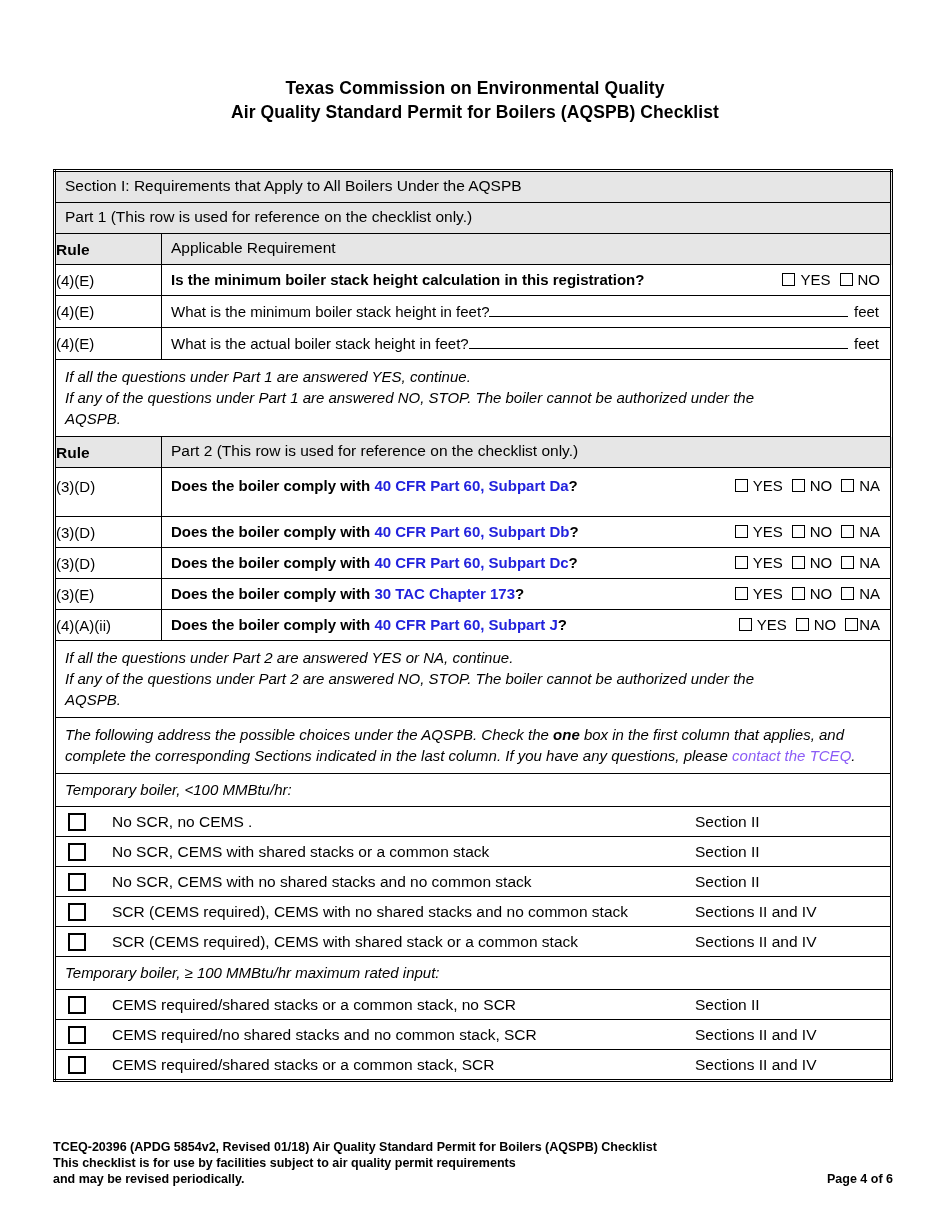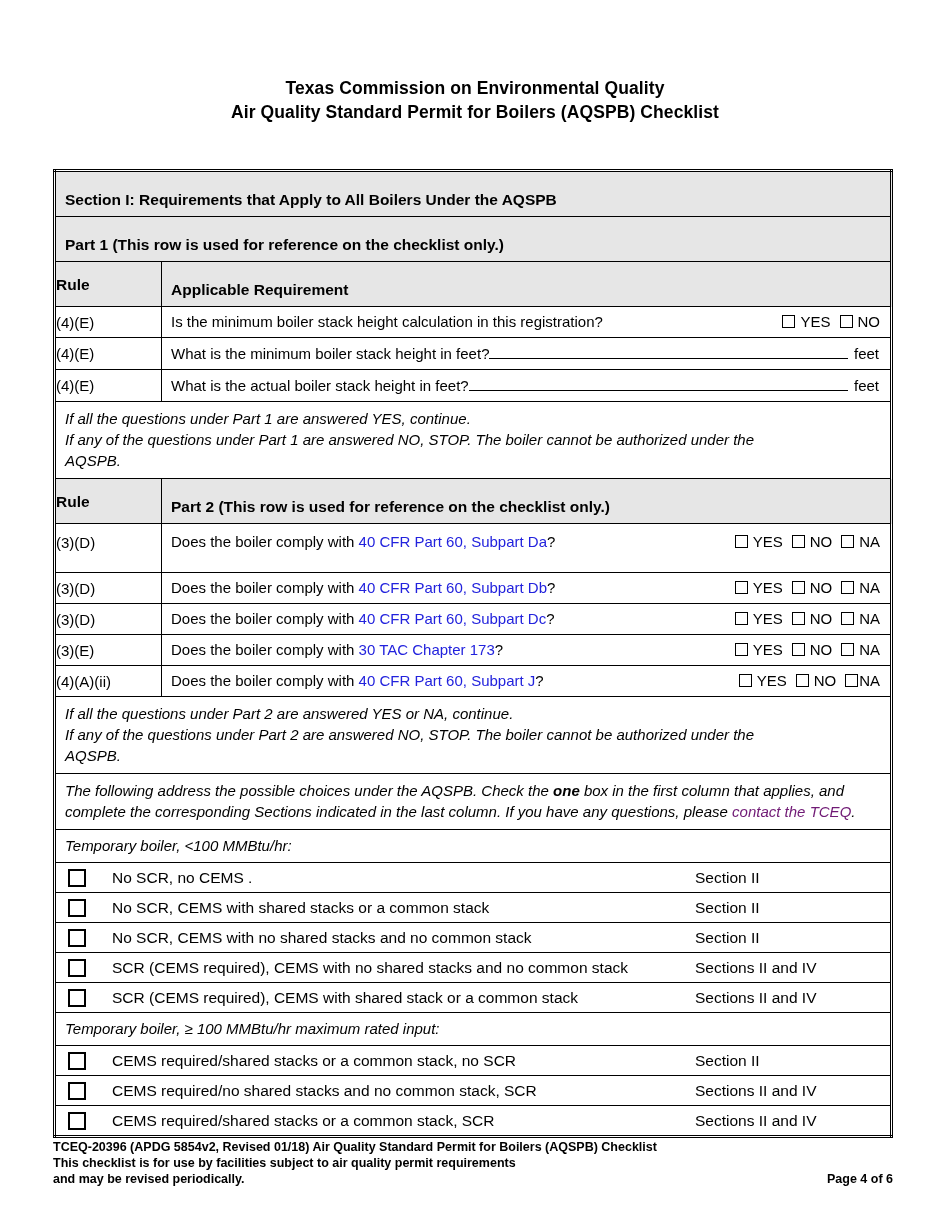--- a/index.html
+++ b/index.html
@@ -62,56 +62,57 @@
   .shaded {
     background: #e6e6e6;
   }
   .hdr-text {
     font-weight: bold;
     font-size: 15.5px;
     padding: 6px 9px 7px 9px;
     white-space: nowrap;
   }
   .hdr-text-wide {
-    font-weight: bold;
+    font-weight: normal;
     font-size: 15.5px;
-    padding: 18px 9px 7px 9px;
+    padding: 4px 9px 7px 9px;
   }
 
   .rule-col {
     width: 105px;
     padding: 5px 0 6px 9px;
     font-size: 15px;
     white-space: nowrap;
   }
 
   
   .qrow-inner {
     display: flex;
     align-items: center;
     justify-content: space-between;
     padding: 5px 10px 6px 9px;
     gap: 8px;
   }
   .qtext {
     white-space: nowrap;
+    font-weight: bold;
   }
   .qtext-flex {
     flex: 1 1 auto;
     display: flex;
     align-items: baseline;
     white-space: nowrap;
   }
 
   .link {
     color: #2222dd;
     margin-top: 8px;
   }
   .link-ital {
-    color: #701a75;
+    color: #8b5cf6;
   }
 
   
   .opts {
     display: flex;
     align-items: center;
     gap: 9px;
     flex: 0 0 auto;
     white-space: nowrap;
   }

